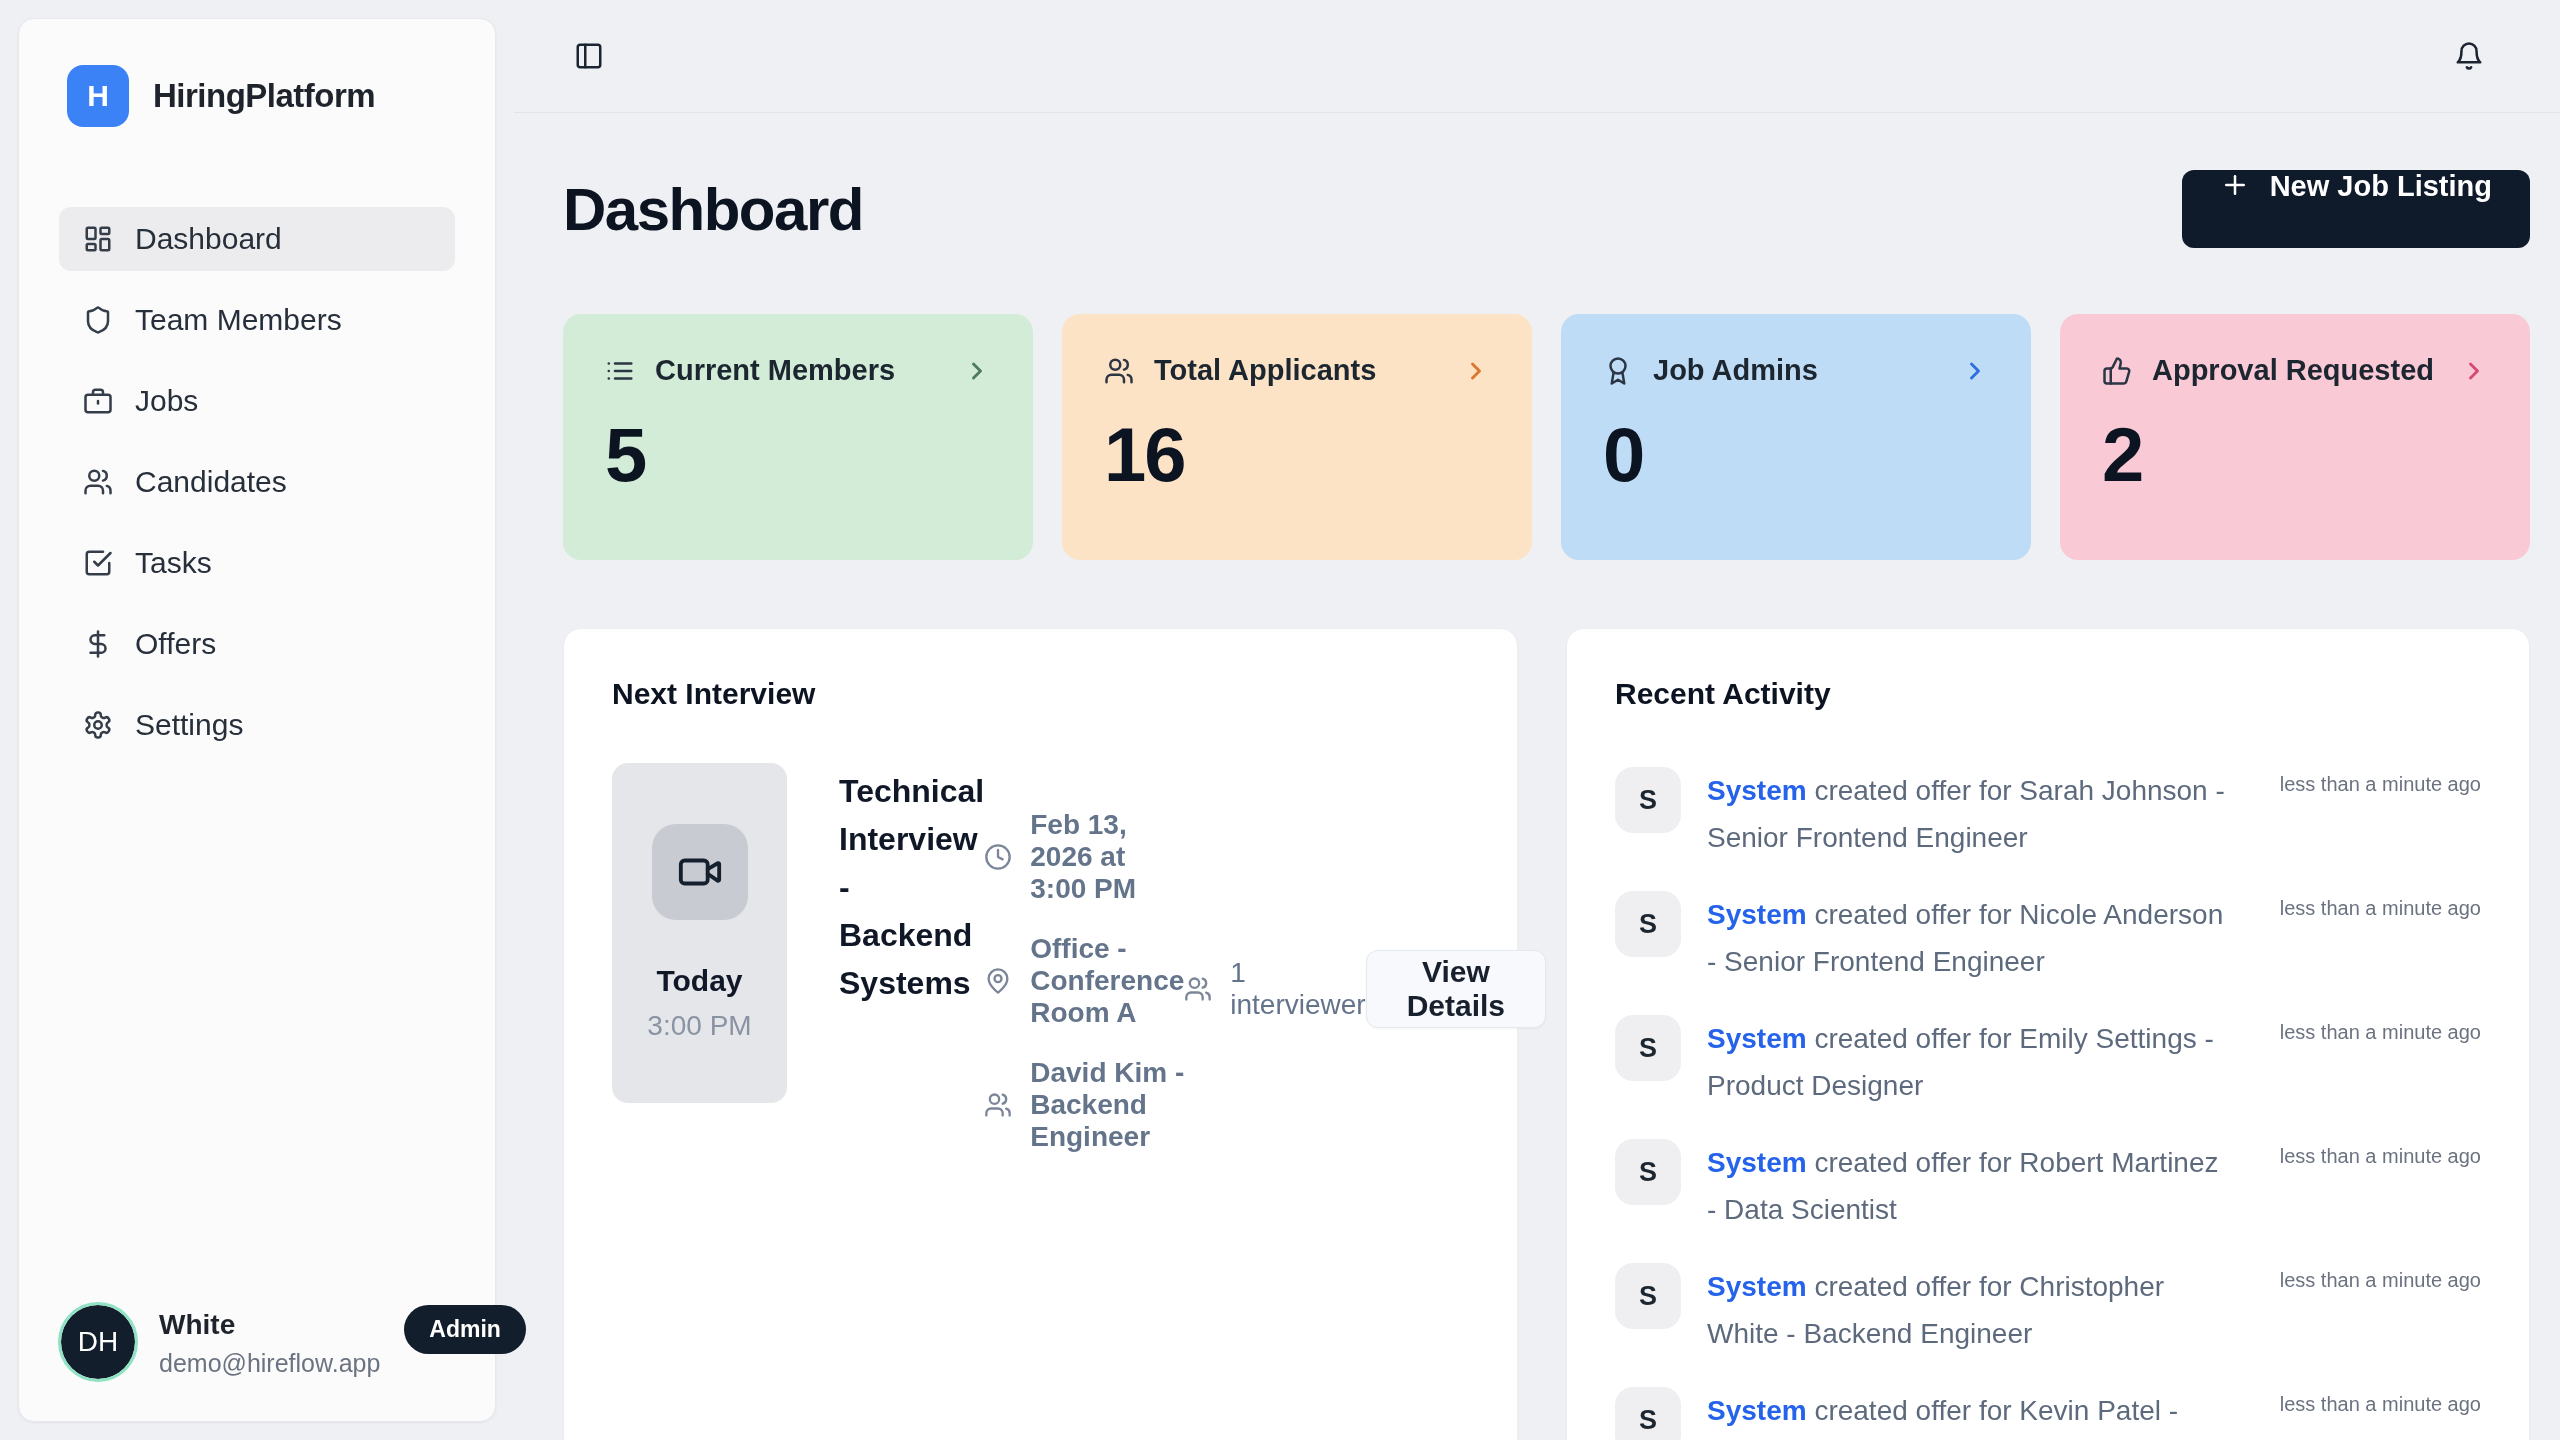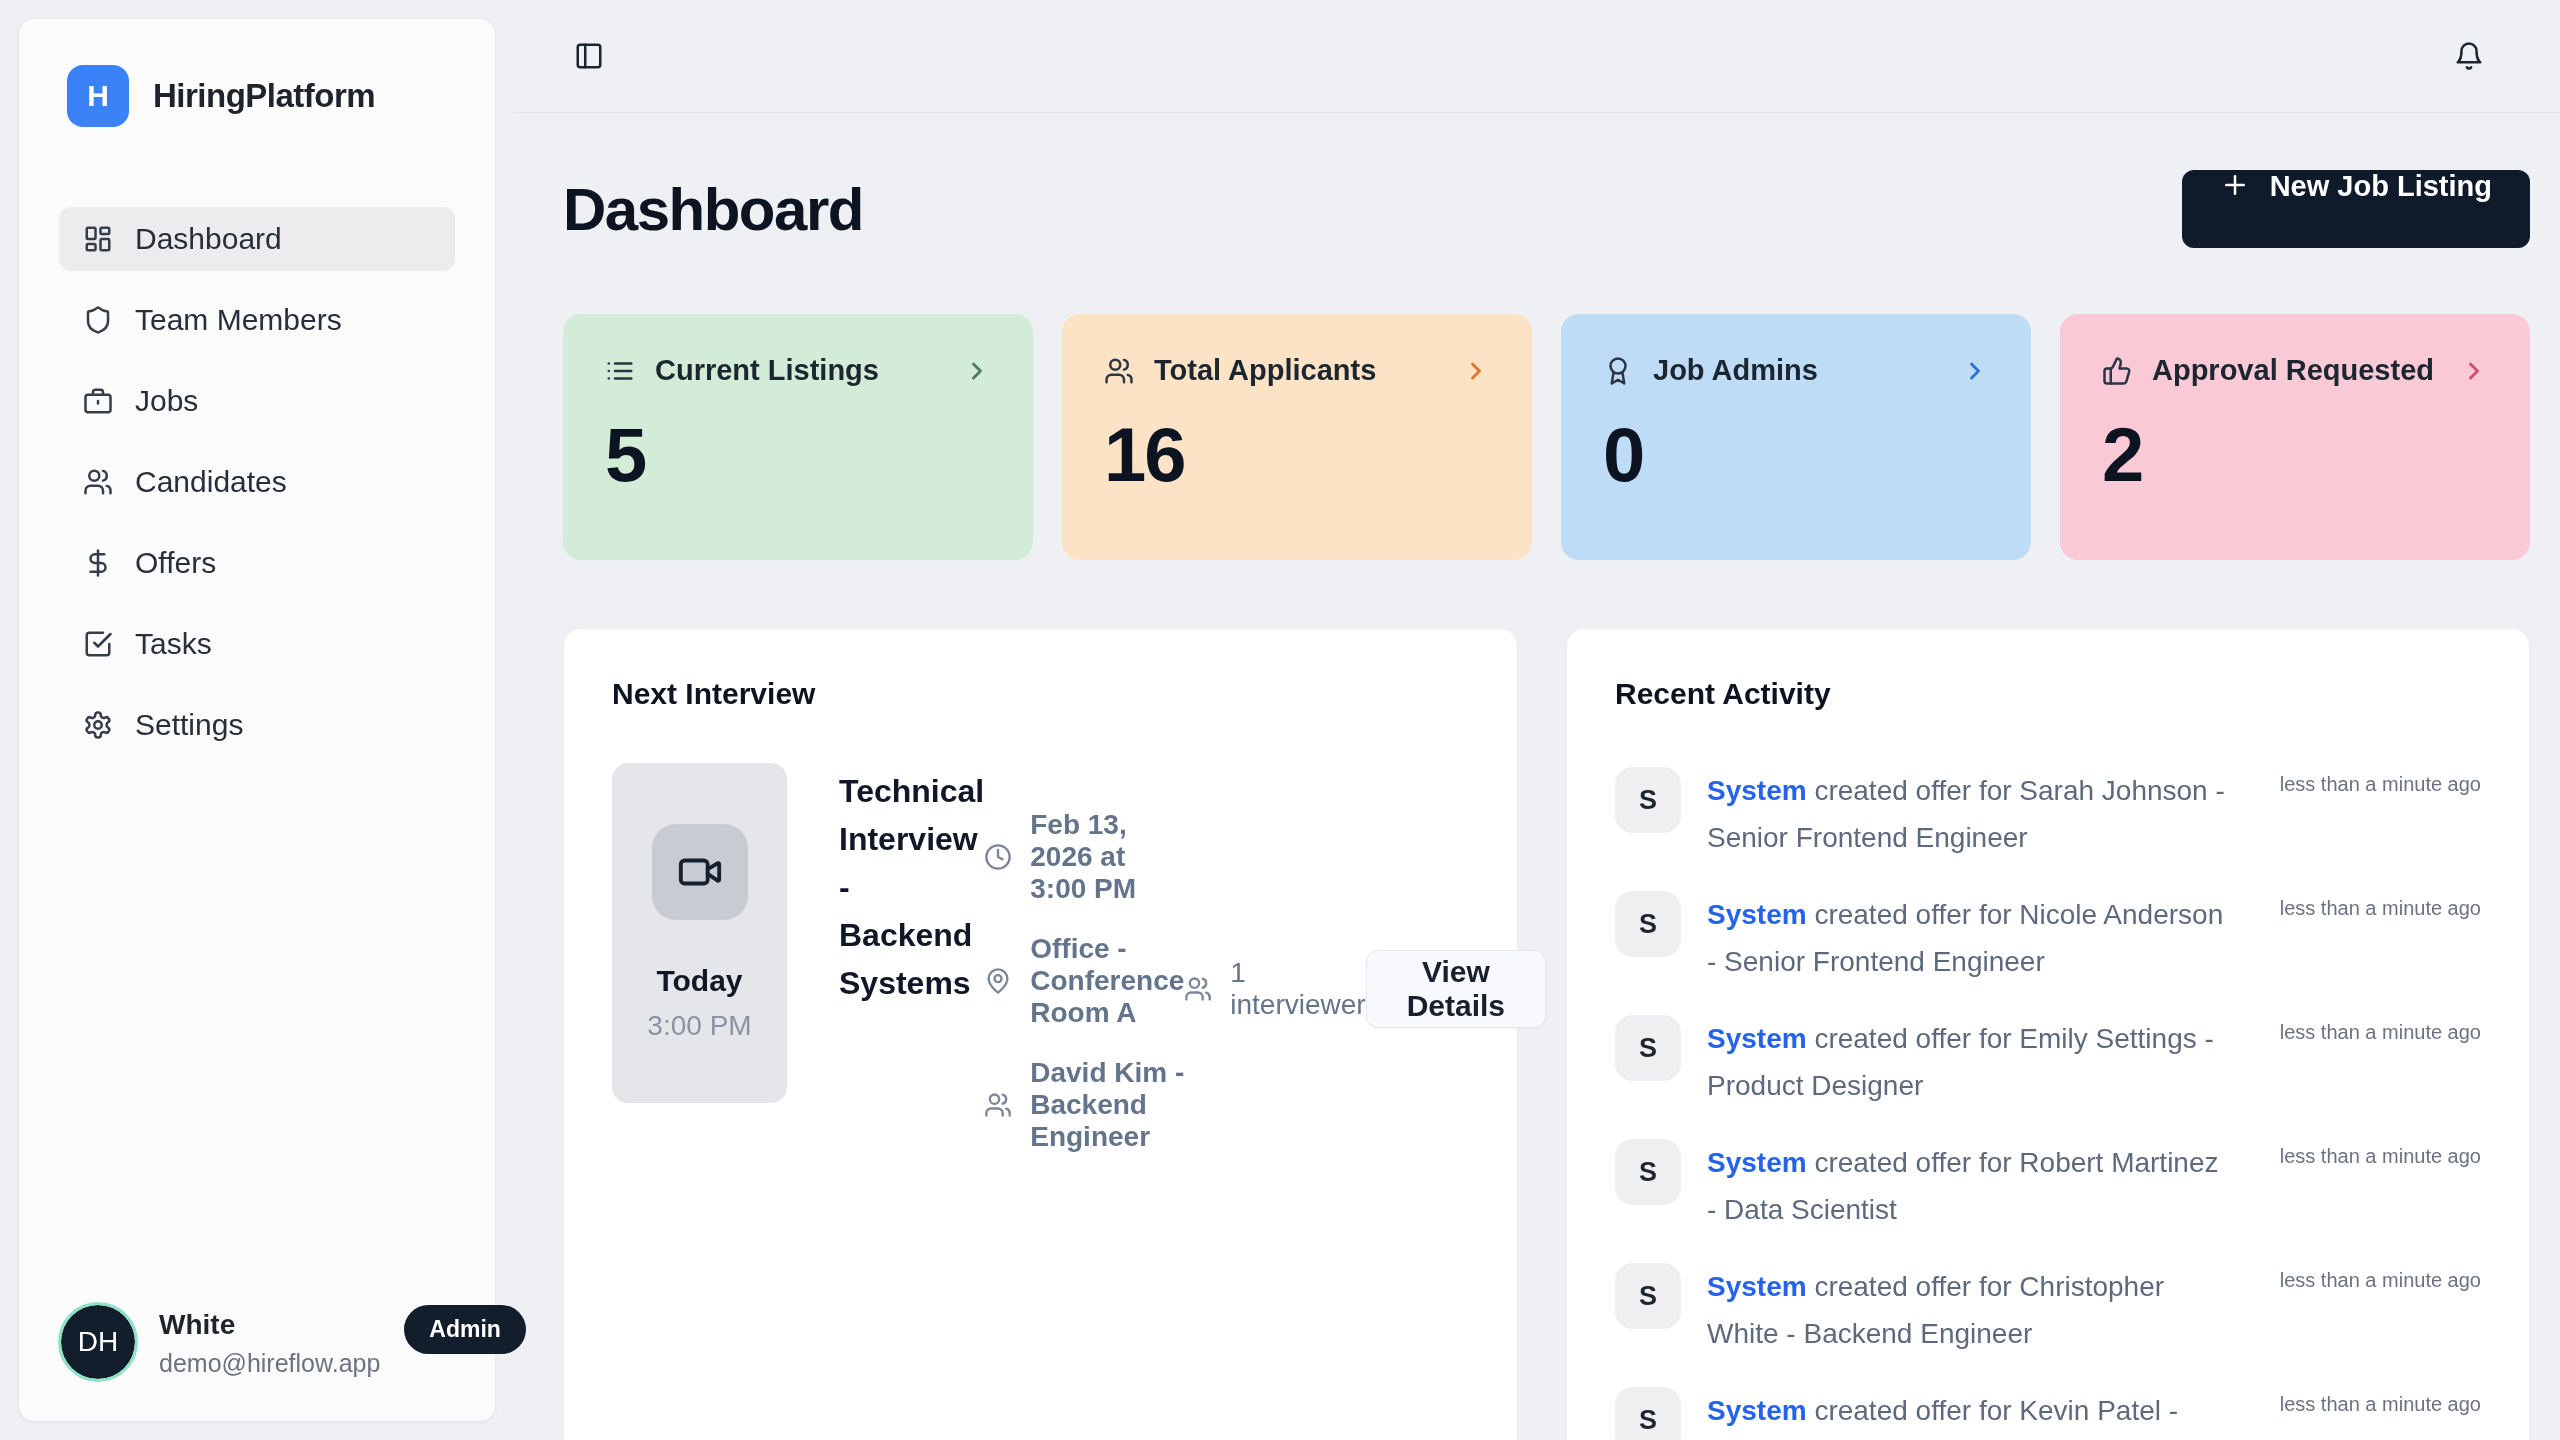--- a/index.html
+++ b/index.html
@@ -176,34 +176,34 @@
             <circle cx="9" cy="7" r="4"></circle>
             <path d="M22 21v-2a4 4 0 0 0-3-3.87"></path>
             <path d="M16 3.13a4 4 0 0 1 0 7.75"></path>
           </svg>
       </span>
       <span>Candidates</span>
     </div>
     <div class="nav-item">
       <span class="nicon">
         <svg width="30" height="30" viewBox="0 0 24 24" fill="none" stroke="currentColor" stroke-width="2" stroke-linecap="round" stroke-linejoin="round">
+            <path d="m9 11 3 3L22 4"></path>
+            <path d="M21 12v7a2 2 0 0 1-2 2H5a2 2 0 0 1-2-2V5a2 2 0 0 1 2-2h11"></path>
+          </svg>
+      </span>
+      <span>Tasks</span>
+    </div>
+    <div class="nav-item">
+      <span class="nicon">
+        <svg width="30" height="30" viewBox="0 0 24 24" fill="none" stroke="currentColor" stroke-width="2" stroke-linecap="round" stroke-linejoin="round">
             <line x1="12" y1="2" x2="12" y2="22"></line>
             <path d="M17 5H9.5a3.5 3.5 0 0 0 0 7h5a3.5 3.5 0 0 1 0 7H6"></path>
           </svg>
       </span>
       <span>Offers</span>
-    </div>
-    <div class="nav-item">
-      <span class="nicon">
-        <svg width="30" height="30" viewBox="0 0 24 24" fill="none" stroke="currentColor" stroke-width="2" stroke-linecap="round" stroke-linejoin="round">
-            <path d="m9 11 3 3L22 4"></path>
-            <path d="M21 12v7a2 2 0 0 1-2 2H5a2 2 0 0 1-2-2V5a2 2 0 0 1 2-2h11"></path>
-          </svg>
-      </span>
-      <span>Tasks</span>
     </div>
     <div class="nav-item">
       <span class="nicon">
         <svg width="30" height="30" viewBox="0 0 24 24" fill="none" stroke="currentColor" stroke-width="2" stroke-linecap="round" stroke-linejoin="round">
             <path d="M12.22 2h-.44a2 2 0 0 0-2 2v.18a2 2 0 0 1-1 1.73l-.43.25a2 2 0 0 1-2 0l-.15-.08a2 2 0 0 0-2.73.73l-.22.38a2 2 0 0 0 .73 2.73l.15.1a2 2 0 0 1 1 1.72v.51a2 2 0 0 1-1 1.74l-.15.09a2 2 0 0 0-.73 2.73l.22.38a2 2 0 0 0 2.73.73l.15-.08a2 2 0 0 1 2 0l.43.25a2 2 0 0 1 1 1.73V20a2 2 0 0 0 2 2h.44a2 2 0 0 0 2-2v-.18a2 2 0 0 1 1-1.73l.43-.25a2 2 0 0 1 2 0l.15.08a2 2 0 0 0 2.73-.73l.22-.39a2 2 0 0 0-.73-2.73l-.15-.08a2 2 0 0 1-1-1.74v-.5a2 2 0 0 1 1-1.74l.15-.09a2 2 0 0 0 .73-2.73l-.22-.38a2 2 0 0 0-2.73-.73l-.15.08a2 2 0 0 1-2 0l-.43-.25a2 2 0 0 1-1-1.73V4a2 2 0 0 0-2-2z"></path>
             <circle cx="12" cy="12" r="3"></circle>
           </svg>
       </span>
       <span>Settings</span>
     </div>
@@ -260,21 +260,21 @@
         <span class="sicon">
           <svg width="30" height="30" viewBox="0 0 24 24" fill="none" stroke="currentColor" stroke-width="2" stroke-linecap="round" stroke-linejoin="round">
               <line x1="8" y1="6" x2="21" y2="6"></line>
               <line x1="8" y1="12" x2="21" y2="12"></line>
               <line x1="8" y1="18" x2="21" y2="18"></line>
               <line x1="3" y1="6" x2="3.01" y2="6"></line>
               <line x1="3" y1="12" x2="3.01" y2="12"></line>
               <line x1="3" y1="18" x2="3.01" y2="18"></line>
             </svg>
         </span>
-        <span>Current Listings</span>
+        <span>Current Members</span>
         <span class="stat-chevron" style="color: rgb(77, 124, 95);">
           <svg width="28" height="28" viewBox="0 0 24 24" fill="none" stroke="currentColor" stroke-width="2.5" stroke-linecap="round" stroke-linejoin="round">
               <path d="m9 18 6-6-6-6"></path>
             </svg>
         </span>
       </div>
       <div class="stat-value">5</div>
     </div>
 
     <div class="stat-card" style="background-color: rgb(253, 227, 198);">

